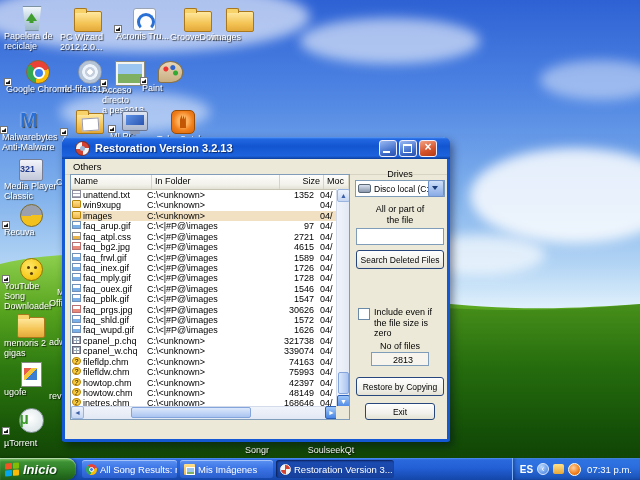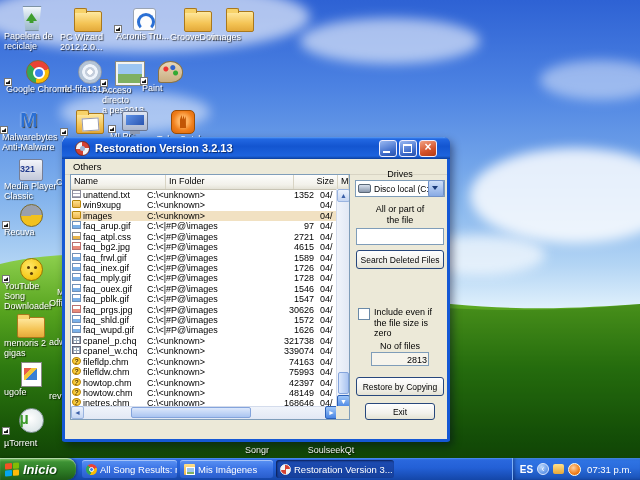--- a/index.html
+++ b/index.html
@@ -69,21 +69,21 @@
   .tb.min::after{content:"";position:absolute;left:3px;bottom:3px;width:7px;height:2px;background:#fff}
   .tb.max::after{content:"";position:absolute;left:3px;top:3px;width:7px;height:6px;border:1px solid #fff;border-top-width:2px}
   .tb.close::after{content:"×";position:absolute;left:0;right:0;top:-1px;text-align:center;color:#fff;font-weight:bold;font-size:12px}
   .menubar{position:absolute;left:0;top:22px;width:100%;height:15px;border-bottom:1px solid #d8d4c4;font-size:9.5px;display:flex;align-items:center}
   .menuitem{padding:1px 8px}
 
   
   .list{position:absolute;left:5px;top:37px;width:280px;height:246px;background:#fff;border:1px solid #7f9db9;box-sizing:border-box;font-size:9px;overflow:hidden}
   .lhead{display:flex;height:14px;background:linear-gradient(180deg,#fdfdfc,#f2f1ea 70%,#e4e2d6);border-bottom:1px solid #c8c4b4}
   .hc{border-right:1px solid #d8d4c4;padding:1px 3px;box-sizing:border-box;white-space:nowrap;overflow:hidden}
-  .hc.name{width:95px}.hc.folder{width:128px}.hc.size{width:44px;text-align:right}.hc.date{flex:1}
+  .hc.name{width:81px}.hc.folder{width:128px}.hc.size{width:44px;text-align:right}.hc.date{flex:1}
   .rows{height:219px;overflow:hidden}
   .lrow{display:flex;height:10.43px;line-height:10.6px;white-space:nowrap}
   .lrow.selected{background:#f1e1c2}
   .c{overflow:hidden;box-sizing:border-box}
   .c.name{width:73px;display:flex;}.c.folder{width:128px;padding-left:3px}.c.size{width:44px;text-align:right;padding-right:2px}.c.date{flex:1;padding-left:4px}
   .nm{overflow:hidden}
   .fi{width:9px;height:8px;margin:0 2px 0 1px;flex:none;box-sizing:border-box;position:relative}
   .fi.txt{background:#fff;border:1px solid #8a8a98;background-image:linear-gradient(#aab 1px,transparent 1px);background-size:100% 3px;background-position:0 2px}
   .fi.folder{background:linear-gradient(#ffe08a,#edb64f);border:1px solid #b8860b;border-radius:1px}
   .fi.gif{background:#fff;border:1px solid #7090b8;box-shadow:inset 0 -3px 0 #7ab0e8}
@@ -116,21 +116,21 @@
   .inp{top:61px;left:1px;width:88px;height:17px;background:#fff;border:1px solid #7f9db9}
   .btn{background:linear-gradient(180deg,#fefefe,#f2f1ec 60%,#e4e2d4);border:1px solid #27477c;border-radius:3px;text-align:center;font-size:8.5px}
   .b-search{top:83px;left:1px;width:88px;height:19px;line-height:18px}
   .cbrow{display:flex}
   .cb1{top:107px}.cb2{top:140px}
   .cbox{width:10px;height:10px;border:1px solid #6a8aa8;background:#fff;margin:1px 4px 0 3px;flex:none}
   .cb1 .cbox{border-color:#b0ac98;background:#f0eee2}
   .cbtxt{line-height:10.5px}
   .cb1 .cbtxt{color:#a6a28c}
   .files-lbl{top:174px;text-align:center}
-  .files-box{top:185px;left:16px;width:58px;height:14px;background:#f6f4ec;border:1px solid #7f9db9;text-align:right;padding-right:1px;line-height:14px}
+  .files-box{top:185px;left:16px;width:58px;height:14px;background:#f6f4ec;border:1px solid #7f9db9;text-align:right;padding-right:15px;line-height:14px}
   .b-restore{top:210px;left:1px;width:88px;height:19px;line-height:18px}
   .b-exit{top:236px;left:10px;width:70px;height:17px;line-height:16px}
 
   
   .taskbar{position:absolute;left:0;top:458px;width:640px;height:22px;background:linear-gradient(180deg,#4f91f2 0%,#2a68de 8%,#2360d6 45%,#1446a8 100%);display:flex;align-items:center;z-index:50}
   .start{width:76px;height:22px;border-radius:0 9px 9px 0;background:linear-gradient(180deg,#7cc163 0%,#3d9234 18%,#2e7d26 55%,#1e5c17 100%);display:flex;align-items:center;padding-left:5px;box-sizing:border-box;box-shadow:inset 0 1px 1px rgba(255,255,255,.5),1px 0 3px rgba(0,0,0,.4)}
   .winlogo{width:14px;height:13px;display:grid;grid-template:1fr 1fr/1fr 1fr;gap:1px;transform:skewY(-5deg);flex:none}
   .winlogo i{border-radius:1px}
   .winlogo .q1{background:#f35325}.winlogo .q2{background:#81bc06}.winlogo .q3{background:#05a6f0}.winlogo .q4{background:#ffba08}
   .start-txt{color:#fff;font-size:13px;font-weight:bold;font-style:italic;margin-left:4px;text-shadow:1px 1px 1px #0a3a0a}

